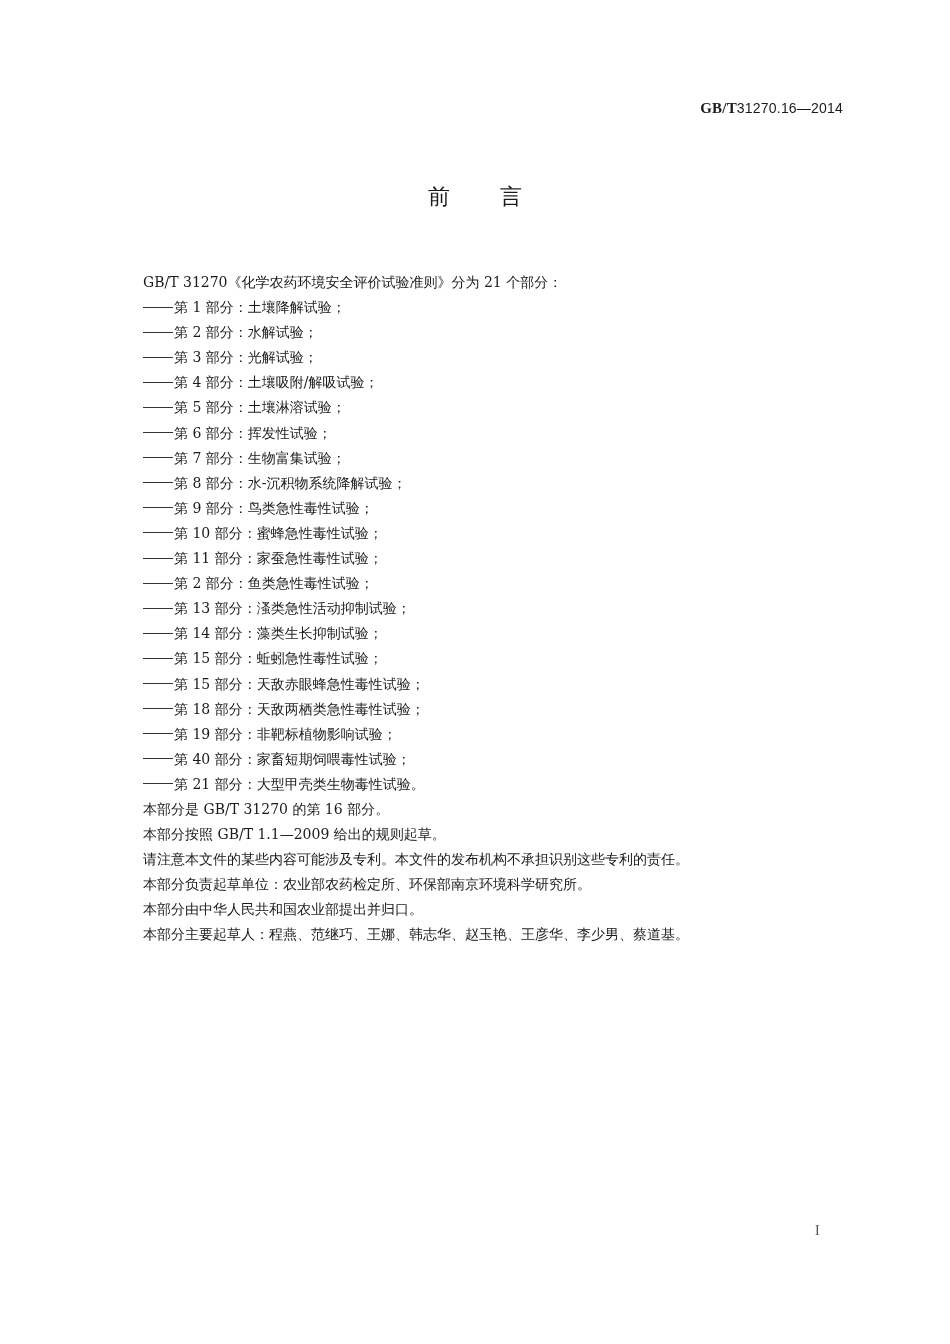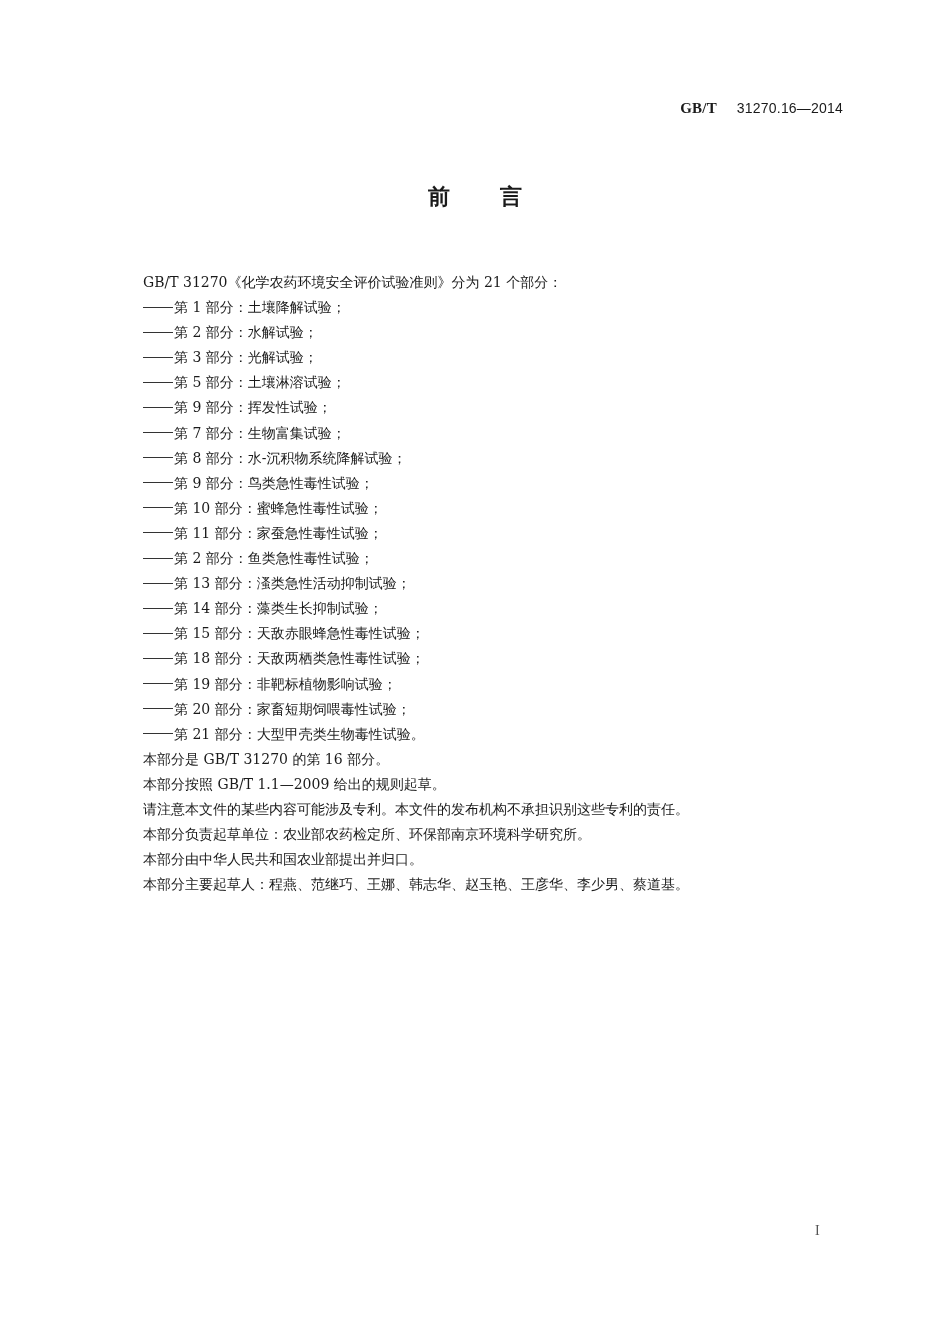--- a/index.html
+++ b/index.html
@@ -24,30 +24,30 @@
       white-space: nowrap;
     }
     .doc-code .code-prefix {
       font-family: "Liberation Serif", "DejaVu Serif", serif;
       font-weight: bold;
       font-size: 15px;
     }
     .doc-code .code-number {
       font-family: "Liberation Sans", "DejaVu Sans", sans-serif;
       font-size: 14px;
-      margin-left: 20px;
+      margin-left: 0;
     }
     .page-title {
       position: absolute;
       top: 182px;
       left: 0;
       width: 950px;
       text-align: center;
       font-family: "DejaVu Sans", "Liberation Sans", sans-serif;
-      font-weight: bold;
+      font-weight: normal;
       font-size: 22px;
       letter-spacing: 0;
     }
     .page-title span.gap {
       display: inline-block;
       width: 50px;
     }
     .content {
       position: absolute;
       top: 270px;
@@ -90,34 +90,36 @@
   <span>前</span><span class="gap"></span><span>言</span>
 </div>
 
 <div class="content">
   <div class="line">GB/T 31270《化学农药环境安全评价试验准则》分为 21 个部分：</div>
 
   <div>
     <div class="line"><span class="dash"></span><span>第 1 部分：土壤降解试验；</span></div>
     <div class="line"><span class="dash"></span><span>第 2 部分：水解试验；</span></div>
     <div class="line"><span class="dash"></span><span>第 3 部分：光解试验；</span></div>
+    <div class="line"><span class="dash"></span><span>第 4 部分：土壤吸附/解吸试验；</span></div>
     <div class="line"><span class="dash"></span><span>第 5 部分：土壤淋溶试验；</span></div>
-    <div class="line"><span class="dash"></span><span>第 9 部分：挥发性试验；</span></div>
+    <div class="line"><span class="dash"></span><span>第 6 部分：挥发性试验；</span></div>
     <div class="line"><span class="dash"></span><span>第 7 部分：生物富集试验；</span></div>
     <div class="line"><span class="dash"></span><span>第 8 部分：水-沉积物系统降解试验；</span></div>
     <div class="line"><span class="dash"></span><span>第 9 部分：鸟类急性毒性试验；</span></div>
     <div class="line"><span class="dash"></span><span>第 10 部分：蜜蜂急性毒性试验；</span></div>
     <div class="line"><span class="dash"></span><span>第 11 部分：家蚕急性毒性试验；</span></div>
     <div class="line"><span class="dash"></span><span>第 2 部分：鱼类急性毒性试验；</span></div>
     <div class="line"><span class="dash"></span><span>第 13 部分：溞类急性活动抑制试验；</span></div>
     <div class="line"><span class="dash"></span><span>第 14 部分：藻类生长抑制试验；</span></div>
+    <div class="line"><span class="dash"></span><span>第 15 部分：蚯蚓急性毒性试验；</span></div>
     <div class="line"><span class="dash"></span><span>第 15 部分：天敌赤眼蜂急性毒性试验；</span></div>
     <div class="line"><span class="dash"></span><span>第 18 部分：天敌两栖类急性毒性试验；</span></div>
     <div class="line"><span class="dash"></span><span>第 19 部分：非靶标植物影响试验；</span></div>
-    <div class="line"><span class="dash"></span><span>第 20 部分：家畜短期饲喂毒性试验；</span></div>
+    <div class="line"><span class="dash"></span><span>第 40 部分：家畜短期饲喂毒性试验；</span></div>
     <div class="line"><span class="dash"></span><span>第 21 部分：大型甲壳类生物毒性试验。</span></div>
   </div>
 
   <div>
     <div class="line">本部分是 GB/T 31270 的第 16 部分。</div>
     <div class="line">本部分按照 GB/T 1.1—2009 给出的规则起草。</div>
     <div class="line">请注意本文件的某些内容可能涉及专利。本文件的发布机构不承担识别这些专利的责任。</div>
     <div class="line">本部分负责起草单位：农业部农药检定所、环保部南京环境科学研究所。</div>
     <div class="line">本部分由中华人民共和国农业部提出并归口。</div>
     <div class="line">本部分主要起草人：程燕、范继巧、王娜、韩志华、赵玉艳、王彦华、李少男、蔡道基。</div>

